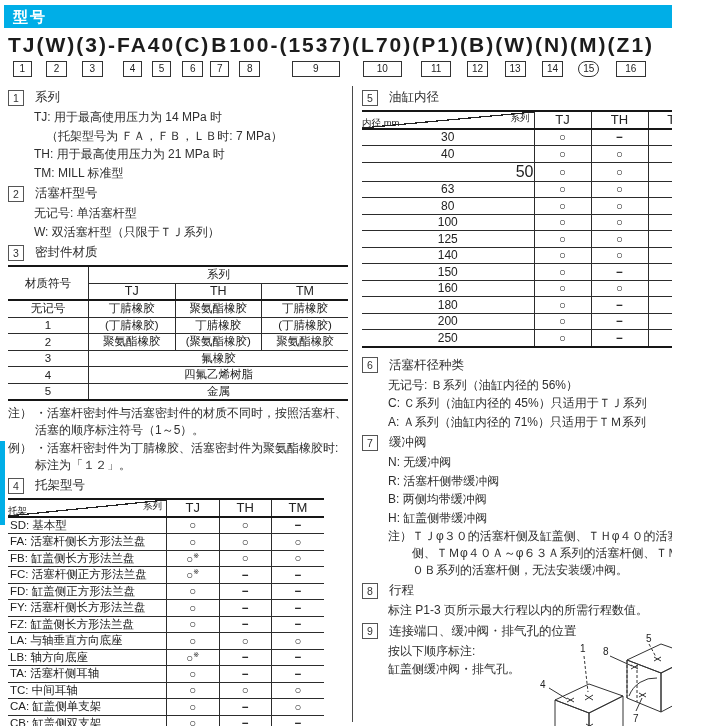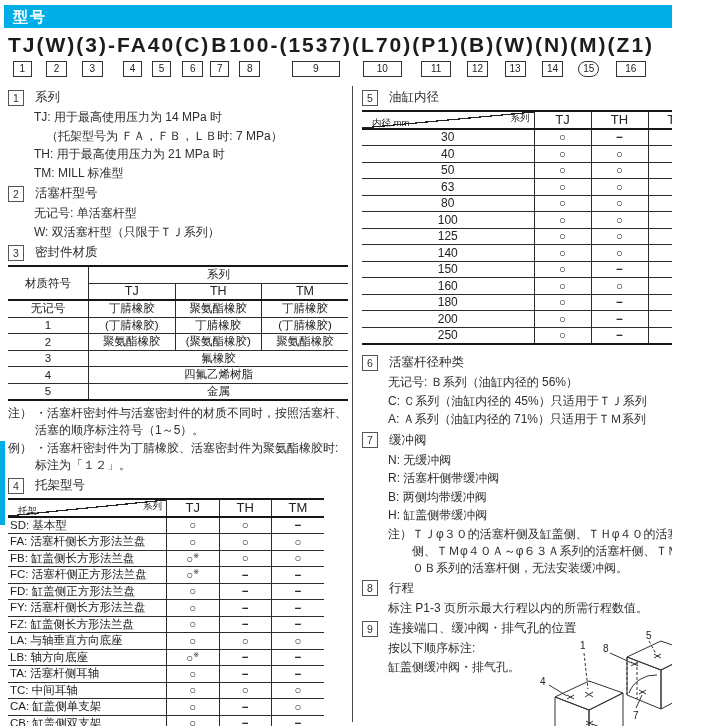--- a/index.html
+++ b/index.html
@@ -39,21 +39,21 @@
   table.dtbl th,table.dtbl td{padding:0;font-weight:normal;height:15.5px;text-align:center;
              overflow:hidden;white-space:nowrap;color:#222;}
   table.dtbl thead{border-bottom:2px solid #161616;}
   table.dtbl tbody td{border-top:1px solid #2c2c2c;}
   table.dtbl td:nth-child(n+2),table.dtbl th:nth-child(n+2){border-left:1px solid #2c2c2c;}
   .seal-corner{border-right:1px solid #2c2c2c;font-size:11.5px;}
   .seal-group{border-bottom:1px solid #2c2c2c;}
   th.corner{position:relative;height:22px;
      background:linear-gradient(to bottom right,transparent calc(50% - 0.6px),#222 calc(50% - 0.6px),#222 calc(50% + 0.6px),transparent calc(50% + 0.6px));}
   .corner-top{position:absolute;top:0;right:4px;font-size:9.5px;line-height:11px;}
-  .corner-bottom{position:absolute;bottom:0;left:10px;font-size:9.5px;line-height:11px;}
+  .corner-bottom{position:absolute;bottom:0;left:0;font-size:9.5px;line-height:11px;}
   .lbl-left td:first-child{text-align:left;padding-left:2px;}
   .mark-cell sup{font-size:7px;vertical-align:super;}
   .dash{font-weight:bold;}
   
   .ports-body{position:relative;min-height:128px;}
   .ports-svg{position:absolute;right:-14px;top:-8px;}
   .ports-svg text{font-size:10px;fill:#222;}
 </style>
 </head>
 <body>
@@ -351,21 +351,21 @@
                 <td class="mark-cell"><span class="dash">−</span></td>
                 <td class="mark-cell"><span class="dash">−</span></td>
               </tr>
               <tr>
                 <td style="font-size: 12px;">40</td>
                 <td class="mark-cell"><span>○</span></td>
                 <td class="mark-cell"><span>○</span></td>
                 <td class="mark-cell"><span>○</span></td>
               </tr>
               <tr>
-                <td style="font-size: 12px;">50</td>
+                <td style="font-size: 16px; text-align: right;">50</td>
                 <td class="mark-cell"><span>○</span></td>
                 <td class="mark-cell"><span>○</span></td>
                 <td class="mark-cell"><span>○</span></td>
               </tr>
               <tr>
                 <td style="font-size: 12px; margin-top: 9px;">63</td>
                 <td class="mark-cell"><span>○</span></td>
                 <td class="mark-cell"><span>○</span></td>
                 <td class="mark-cell"><span>○</span></td>
               </tr>

